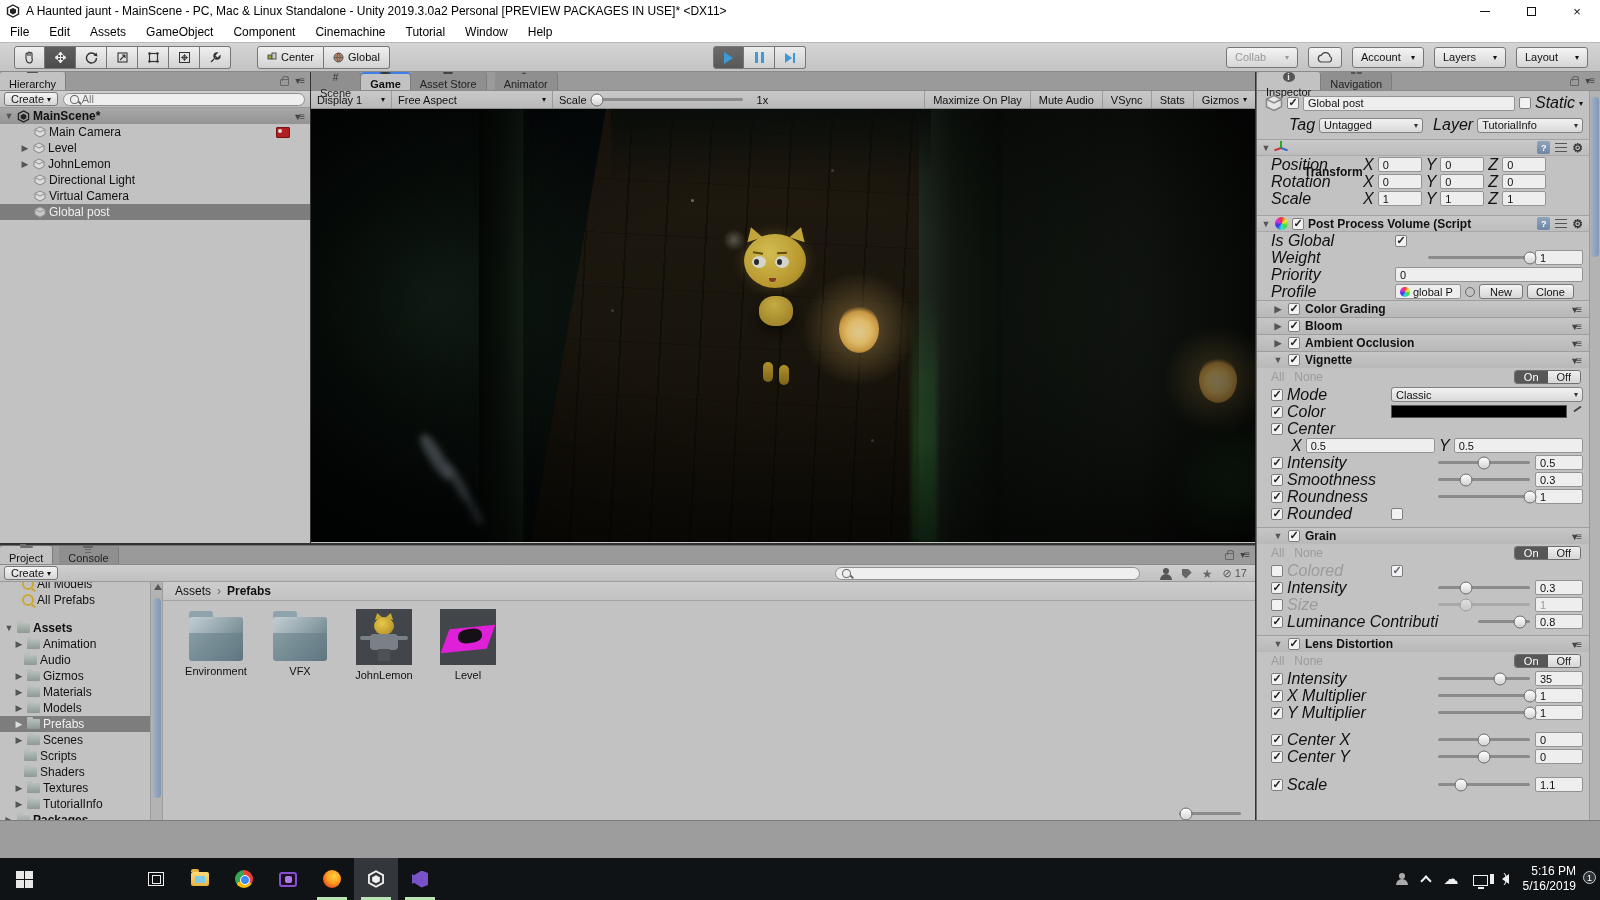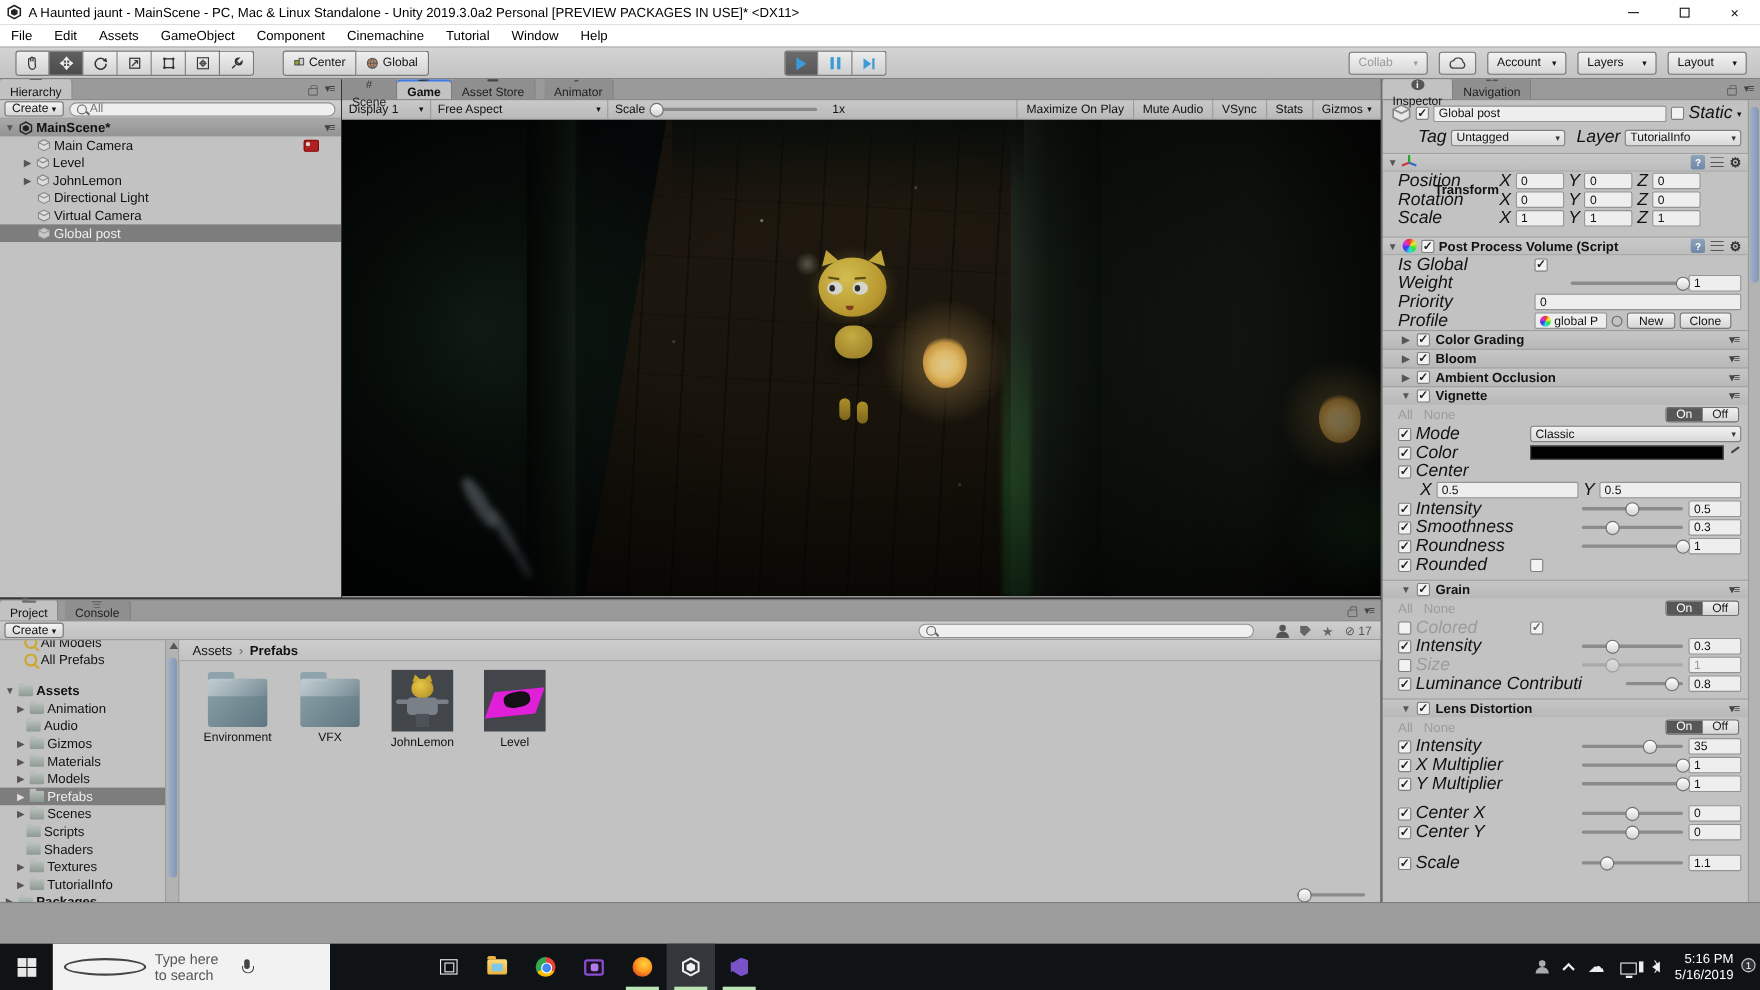--- a/index.html
+++ b/index.html
@@ -1118,25 +1118,20 @@
 
 <div id="taskbar">
   <div class="start">
     <div class="wingrid">
         <i></i>
         <i></i>
         <i></i>
         <i></i>
       </div>
   </div>
-  <div class="tsearch">
-    <span class="cortana"></span>
-    <span>Type here to search</span>
-    <span class="micicon"></span>
-  </div>
   <div style="width:86px;"></div>
   <div class="tbicon">
       <span class="tv"></span>
     </div>
   <div class="tbicon">
       <span class="fexp"></span>
     </div>
   <div class="tbicon">
       <span class="chrome"></span>
     </div>

